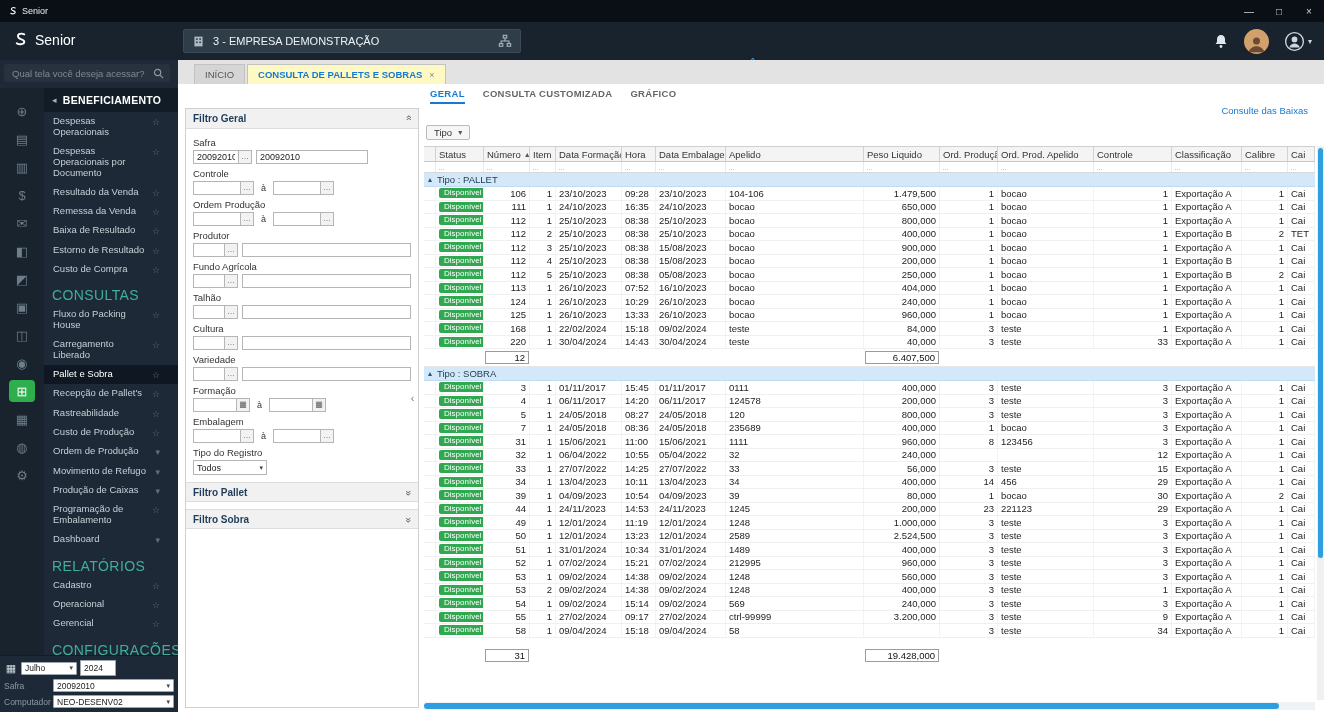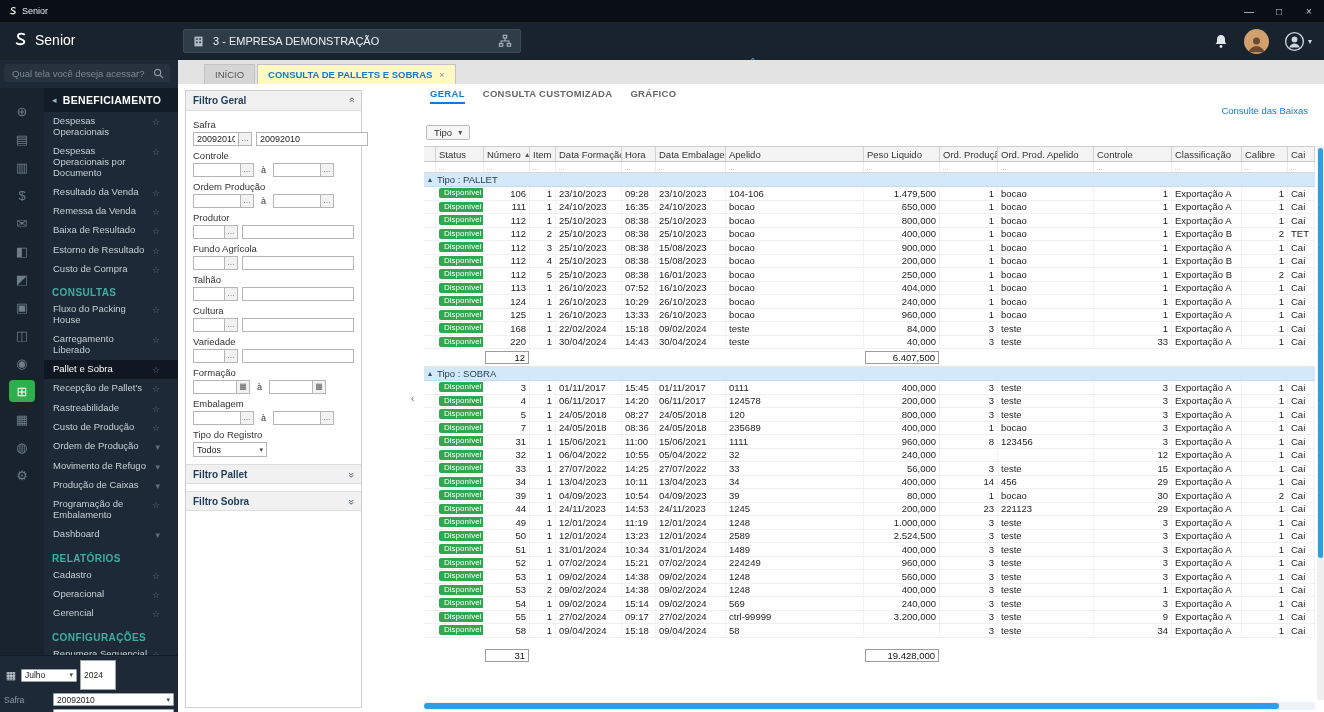--- a/index.html
+++ b/index.html
@@ -22,42 +22,42 @@
   .leftcol{position:absolute;left:0;top:60px;width:178px;bottom:0;background:#1d2936}
   .searchwrap{position:absolute;left:4px;top:4px;width:166px;height:18px;background:#27323e;border-radius:3px;display:flex;align-items:center;gap:4px;padding:0 6px}
   .searchwrap input{flex:1;min-width:0;background:transparent;border:0;outline:0;color:#cfd8df;font-size:9.5px;font-family:"Liberation Sans",sans-serif}
   .searchwrap input::placeholder{color:#7c8a96}
   .iconstrip{position:absolute;left:0;top:28px;width:44px;bottom:57px;background:#18232e;display:flex;flex-direction:column;align-items:center;gap:6px;padding-top:12px}
   .strip-icon{width:26px;height:22px;display:flex;align-items:center;justify-content:center;color:#6d7d8a;font-size:13px}
   .strip-icon.active{background:#2fae4d;color:#fff;border-radius:4px}
   .sidemenu{position:absolute;left:44px;top:28px;width:134px;bottom:57px;background:#1d2936;overflow:hidden}
   .module-header{height:24px;background:#121c26;color:#fff;display:flex;align-items:center;gap:6px;padding:0 8px;font-size:10.5px;font-weight:bold;letter-spacing:.3px}
   .back-ic{color:#9fb2c0;font-size:9px;font-weight:normal}
-  .sec-title{color:#3fae9e;font-size:10px;font-weight:bold;padding:8px 8px 2px;letter-spacing:.4px}
+  .sec-title{color:#3fae9e;font-size:14px;font-weight:normal;padding:8px 8px 2px;letter-spacing:.4px}
   .menu-item{display:flex;align-items:flex-start;justify-content:space-between;gap:4px;padding:4px 18px 4px 9px;color:#c7d0d7;font-size:9.5px;line-height:1.15}
   .menu-item.selected{background:#0f1822;color:#fff}
   .mi-icon{color:#5f7080;font-size:9px;flex:none;margin-top:1px}
   .side-footer{position:absolute;left:0;right:0;bottom:0;height:57px;background:#1d2936;border-top:1px solid #121c26;padding:4px;display:flex;flex-direction:column;gap:3px}
   .sf-row{display:flex;align-items:center;gap:3px}
   .sf-cal{color:#cfd8df;font-size:11px;width:14px;text-align:center}
   .sf-label{color:#8b99a5;font-size:8.5px;width:46px;flex:none}
   .sf-select{background:#fff;color:#222;border:1px solid #9aa5ae;height:13px;display:flex;align-items:center;justify-content:space-between;padding:0 3px;font-size:8.5px;border-radius:1px}
   .sf-caret{color:#444;font-size:7px}
-  .sf-input{background:#fff;color:#222;border:1px solid #9aa5ae;height:30px;font-size:8.5px;padding:0 3px;font-family:"Liberation Sans",sans-serif;outline:none}
+  .sf-input{background:#fff;color:#222;border:1px solid #9aa5ae;height:16px;font-size:8.5px;padding:0 3px;font-family:"Liberation Sans",sans-serif;outline:none}
   .w36{width:36px}.w56{width:56px}.wfx{flex:1;min-width:0}
   
   .main{position:absolute;left:178px;top:60px;right:0;bottom:0;background:#e3e3e3}
   .main-caret{position:absolute;left:50%;top:-3px;color:#2d9fe0;font-size:10px;font-weight:bold}
-  .tabbar{position:absolute;left:0;top:0;right:0;height:24px;display:flex;align-items:flex-end;padding-left:26px;gap:2px}
+  .tabbar{position:absolute;left:0;top:0;right:0;height:24px;display:flex;align-items:flex-end;padding-left:16px;gap:2px}
   .tab{height:20px;display:flex;align-items:center;gap:7px;padding:0 10px;font-size:9.5px;color:#555;background:#d5d5d5;border:1px solid #c2c2c2;border-bottom:0}
   .tab.active{background:#fef9c3;color:#1679d2;font-weight:bold}
   .tab-close{color:#8a8a8a;font-size:9px;font-weight:normal}
   .content{position:absolute;left:0;top:24px;right:0;bottom:0;background:#fff}
   
-  .filterpanel{position:absolute;left:7px;top:6px;width:177px;bottom:4px;background:#fff;border:1px solid #cfcfcf}
+  .filterpanel{position:absolute;left:7px;top:24px;width:234px;bottom:4px;background:#fff;border:1px solid #cfcfcf}
   .fp-header,.fp-section{height:20px;background:#f1f1f1;border-bottom:1px solid #ddd;display:flex;align-items:center;justify-content:space-between;padding:0 7px;font-size:10px;font-weight:bold;color:#1f3c58}
   .fp-section{border-top:1px solid #ddd;margin-top:7px}
   .rot-up,.rot-down{display:inline-block;color:#5a6a78;font-size:10px;font-weight:normal;letter-spacing:-1px}
   .rot-up{transform:rotate(-90deg)}.rot-down{transform:rotate(90deg)}
   .fp-body{padding:4px 7px 0}
   .f-label{font-size:9.5px;color:#333;margin:4px 0 2px}
   .f-row{display:flex;align-items:center}
   .f-input{height:14px;border:1px solid #b5b5b5;background:#fff;font-size:9px;padding:0 3px;color:#222;outline:none;font-family:"Liberation Sans",sans-serif}
   .f-btn{width:14px;height:14px;flex:none;border:1px solid #b5b5b5;background:#f2f2f2;font-size:8px;color:#555;display:flex;align-items:center;justify-content:center;margin-left:-1px;line-height:1}
   .f-a{font-size:9px;color:#333;margin:0 7px}
@@ -619,21 +619,21 @@
             </div>
             <div class="grow gr">
               <div class="gc"></div>
               <div class="gc">
                 <div class="badge">Disponível</div>
               </div>
               <div class="gc r">112</div>
               <div class="gc r">5</div>
               <div class="gc">25/10/2023</div>
               <div class="gc">08:38</div>
-              <div class="gc">16/01/2023</div>
+              <div class="gc">05/08/2023</div>
               <div class="gc">bocao</div>
               <div class="gc r">250,000</div>
               <div class="gc r">1</div>
               <div class="gc">bocao</div>
               <div class="gc r">1</div>
               <div class="gc">Exportação B</div>
               <div class="gc r">2</div>
               <div class="gc">Cai</div>
             </div>
             <div class="grow gr">
@@ -1006,21 +1006,21 @@
             <div class="grow gr">
               <div class="gc"></div>
               <div class="gc">
                 <div class="badge">Disponível</div>
               </div>
               <div class="gc r">52</div>
               <div class="gc r">1</div>
               <div class="gc">07/02/2024</div>
               <div class="gc">15:21</div>
               <div class="gc">07/02/2024</div>
-              <div class="gc">224249</div>
+              <div class="gc">212995</div>
               <div class="gc r">960,000</div>
               <div class="gc r">3</div>
               <div class="gc">teste</div>
               <div class="gc r">3</div>
               <div class="gc">Exportação A</div>
               <div class="gc r">1</div>
               <div class="gc">Cai</div>
             </div>
             <div class="grow gr">
               <div class="gc"></div>

